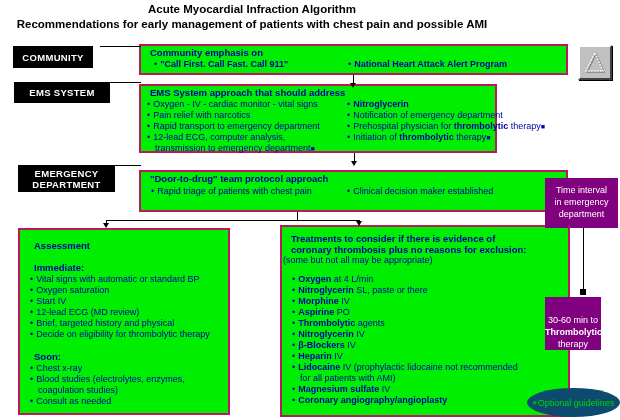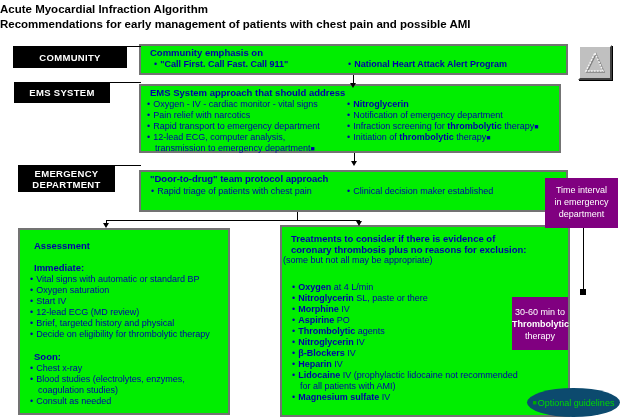--- a/index.html
+++ b/index.html
@@ -1,23 +1,23 @@
 <!DOCTYPE html>
 <html><head>
 <meta charset="utf-8">
 <style>
   html,body{margin:0;padding:0;background:#fff;}
   #screen{position:relative;width:620px;height:420px;background:#ffffff;overflow:hidden;
           font-family:"Liberation Sans","DejaVu Sans",sans-serif;}
-  .title{position:absolute;left:0;width:504px;text-align:left;font-size:11.5px;
+  .title{position:absolute;left:0;width:504px;text-align:center;font-size:11.5px;
          font-weight:bold;color:#000;white-space:nowrap;}
   .stage{position:absolute;background:#000;color:#fff;font-weight:bold;font-size:9.5px;
          letter-spacing:.3px;display:flex;align-items:center;justify-content:center;
          text-align:center;line-height:11px;}
-  .gbox{position:absolute;background:#00ee00;border:2px solid #737373;color:#0000a8;
+  .gbox{position:absolute;background:#00ee00;border:2px solid #be185d;color:#0000a8;
         font-size:9px;line-height:11px;box-sizing:border-box;}
   .ghead{font-weight:bold;font-size:9.5px;padding:1px 0 0 9px;white-space:nowrap;}
   .b{font-weight:bold;}
   .cell{position:absolute;white-space:nowrap;}
   .li{padding-left:8px;text-indent:-8px;}
   .blt{margin-right:3px;}
   .mk{font-size:7px;}
   .hl,.vl{position:absolute;background:#000;z-index:2;}
   .arrd{position:absolute;width:0;height:0;border-left:3px solid transparent;
         border-right:3px solid transparent;border-top:5px solid #000;z-index:2;}
@@ -37,54 +37,54 @@
 </style>
 </head>
 <body>
 
 <div id="screen">
 
   <div class="title" style="top:3px;">Acute Myocardial Infraction Algorithm</div>
   <div class="title" style="top:18px;">Recommendations for early management of patients with chest pain and possible AMI</div>
 
   <div class="hl" style="left:100px;top:46px;width:41px;height:1px;"></div>
-  <div class="stage" style="left:13px;top:46px;width:114px;height:22px;">COMMUNITY</div>
+  <div class="stage" style="left:13px;top:46px;width:80px;height:22px;">COMMUNITY</div>
   <div class="gbox" style="left:139px;top:44px;width:429px;height:31px;">
     <div class="ghead">Community emphasis on</div>
     <div class="cell" style="left:13px;top:13px;"><span class="blt">•</span><span class="b">"Call First. Call Fast. Call 911"</span></div>
     <div class="cell" style="left:207px;top:13px;"><span class="blt">•</span><span class="b">National Heart Attack Alert Program</span></div>
   </div>
 
   <button class="navbtn">
     <span style="display:flex;">
       <svg width="26" height="26" viewBox="0 0 26 26">
         <polygon points="14,4 22,22 5,22" fill="none" stroke="#808080" stroke-width="1.5"></polygon>
         <polygon points="13,3 21,21 4,21" fill="none" stroke="#f5f5f5" stroke-width="1.5" stroke-dasharray="2,1"></polygon>
       </svg>
     </span>
   </button>
 
   <div class="vl" style="left:353px;top:75px;width:1px;height:9px;"></div>
   <div class="arrd" style="left:350px;top:83px;"></div>
 
   <div class="hl" style="left:107px;top:82px;width:34px;height:1px;"></div>
   <div class="stage" style="left:14px;top:82px;width:96px;height:21px;">EMS SYSTEM</div>
-  <div class="gbox" style="left:139px;top:84px;width:422px;height:69px;">
+  <div class="gbox" style="left:139px;top:84px;width:358px;height:69px;">
     <div class="ghead">EMS System approach that should address</div>
     <div class="cell" style="left:6px;top:13px;width:198px;white-space:normal;">
       <div class="li"><span class="blt">•</span><span>Oxygen - IV - cardiac monitor - vital signs</span></div>
       <div class="li"><span class="blt">•</span><span>Pain relief with narcotics</span></div>
       <div class="li"><span class="blt">•</span><span>Rapid transport to emergency department</span></div>
       <div class="li"><span class="blt">•</span><span>12-lead ECG, computer analysis,</span></div>
       <div style="padding-left:8px;"><span>transmission to emergency department</span><span class="mk">■</span></div>
     </div>
     <div class="cell" style="left:206px;top:13px;width:219px;">
       <div class="li"><span class="blt">•</span><span class="b">Nitroglycerin</span></div>
       <div class="li"><span class="blt">•</span><span>Notification of emergency department</span></div>
-      <div class="li"><span class="blt">•</span><span>Infraction screening for </span><span class="b">thrombolytic</span><span> therapy</span><span class="mk">■</span></div>
+      <div class="li"><span class="blt">•</span><span>Prehospital physician for </span><span class="b">thrombolytic</span><span> therapy</span><span class="mk">■</span></div>
       <div class="li"><span class="blt">•</span><span>Initiation of </span><span class="b">thrombolytic</span><span> therapy</span><span class="mk">■</span></div>
     </div>
   </div>
 
   <div class="vl" style="left:354px;top:153px;width:1px;height:9px;"></div>
   <div class="arrd" style="left:351px;top:161px;"></div>
 
   <div class="hl" style="left:112px;top:165px;width:29px;height:1px;"></div>
   <div class="stage" style="left:18px;top:165px;width:97px;height:27px;">EMERGENCY DEPARTMENT</div>
   <div class="gbox" style="left:139px;top:170px;width:429px;height:42px;">
@@ -129,36 +129,37 @@
       <div class="itm"><span class="blt">•</span><span>Blood studies (electrolytes, enzymes,</span></div>
       <div class="itm" style="padding-left:8px;text-indent:0;"><span>coagulation studies)</span></div>
       <div class="itm"><span class="blt">•</span><span>Consult as needed</span></div>
     </div>
   </div>
 
   <div class="gbox" style="left:280px;top:225px;width:290px;height:192px;">
     <div class="ghead" style="padding-top:6px;">Treatments to consider if there is evidence of</div>
     <div class="ghead" style="padding-top:0;">coronary thrombosis plus no reasons for exclusion:</div>
     <div style="padding-left:1px;">(some but not all may be appropriate)</div>
-    <div style="margin-top:16px;">
+    <div style="margin-top:8px;">
       <div class="itm"><span class="blt">•</span><span class="b">Oxygen</span><span> at 4 L/min</span></div>
       <div class="itm"><span class="blt">•</span><span class="b">Nitroglycerin</span><span> SL, paste or there</span></div>
       <div class="itm"><span class="blt">•</span><span class="b">Morphine</span><span> IV</span></div>
       <div class="itm"><span class="blt">•</span><span class="b">Aspirine</span><span> PO</span></div>
       <div class="itm"><span class="blt">•</span><span class="b">Thrombolytic</span><span> agents</span></div>
       <div class="itm"><span class="blt">•</span><span class="b">Nitroglycerin</span><span> IV</span></div>
       <div class="itm"><span class="blt">•</span><span class="b">β-Blockers</span><span> IV</span></div>
       <div class="itm"><span class="blt">•</span><span class="b">Heparin</span><span> IV</span></div>
       <div class="itm"><span class="blt">•</span><span class="b">Lidocaine</span><span> IV (prophylactic lidocaine not recommended</span></div>
       <div class="itm" style="padding-left:8px;text-indent:0;"><span>for all patients with AMI)</span></div>
       <div class="itm"><span class="blt">•</span><span class="b">Magnesium sulfate</span><span> IV</span></div>
+      <div class="itm"><span class="blt">•</span><span class="b">Coronary angiography/angioplasty</span><span></span></div>
     </div>
   </div>
 
-  <div class="pbox" style="left:512px;top:297px;width:56px;height:53px;padding-top:9px;">
+  <div class="pbox" style="left:545px;top:297px;width:56px;height:53px;padding-top:17px;">
     <div>30-60 min to</div>
     <div class="b">Thrombolytic</div>
     <div>therapy</div>
   </div>
 
   <div class="ellipse" style="left:527px;top:388px;width:93px;height:29px;">
     <span class="mk" style="color:#00aa00;margin-right:1px;">■</span>
       <span>Optional guidelines</span>
   </div>
 

